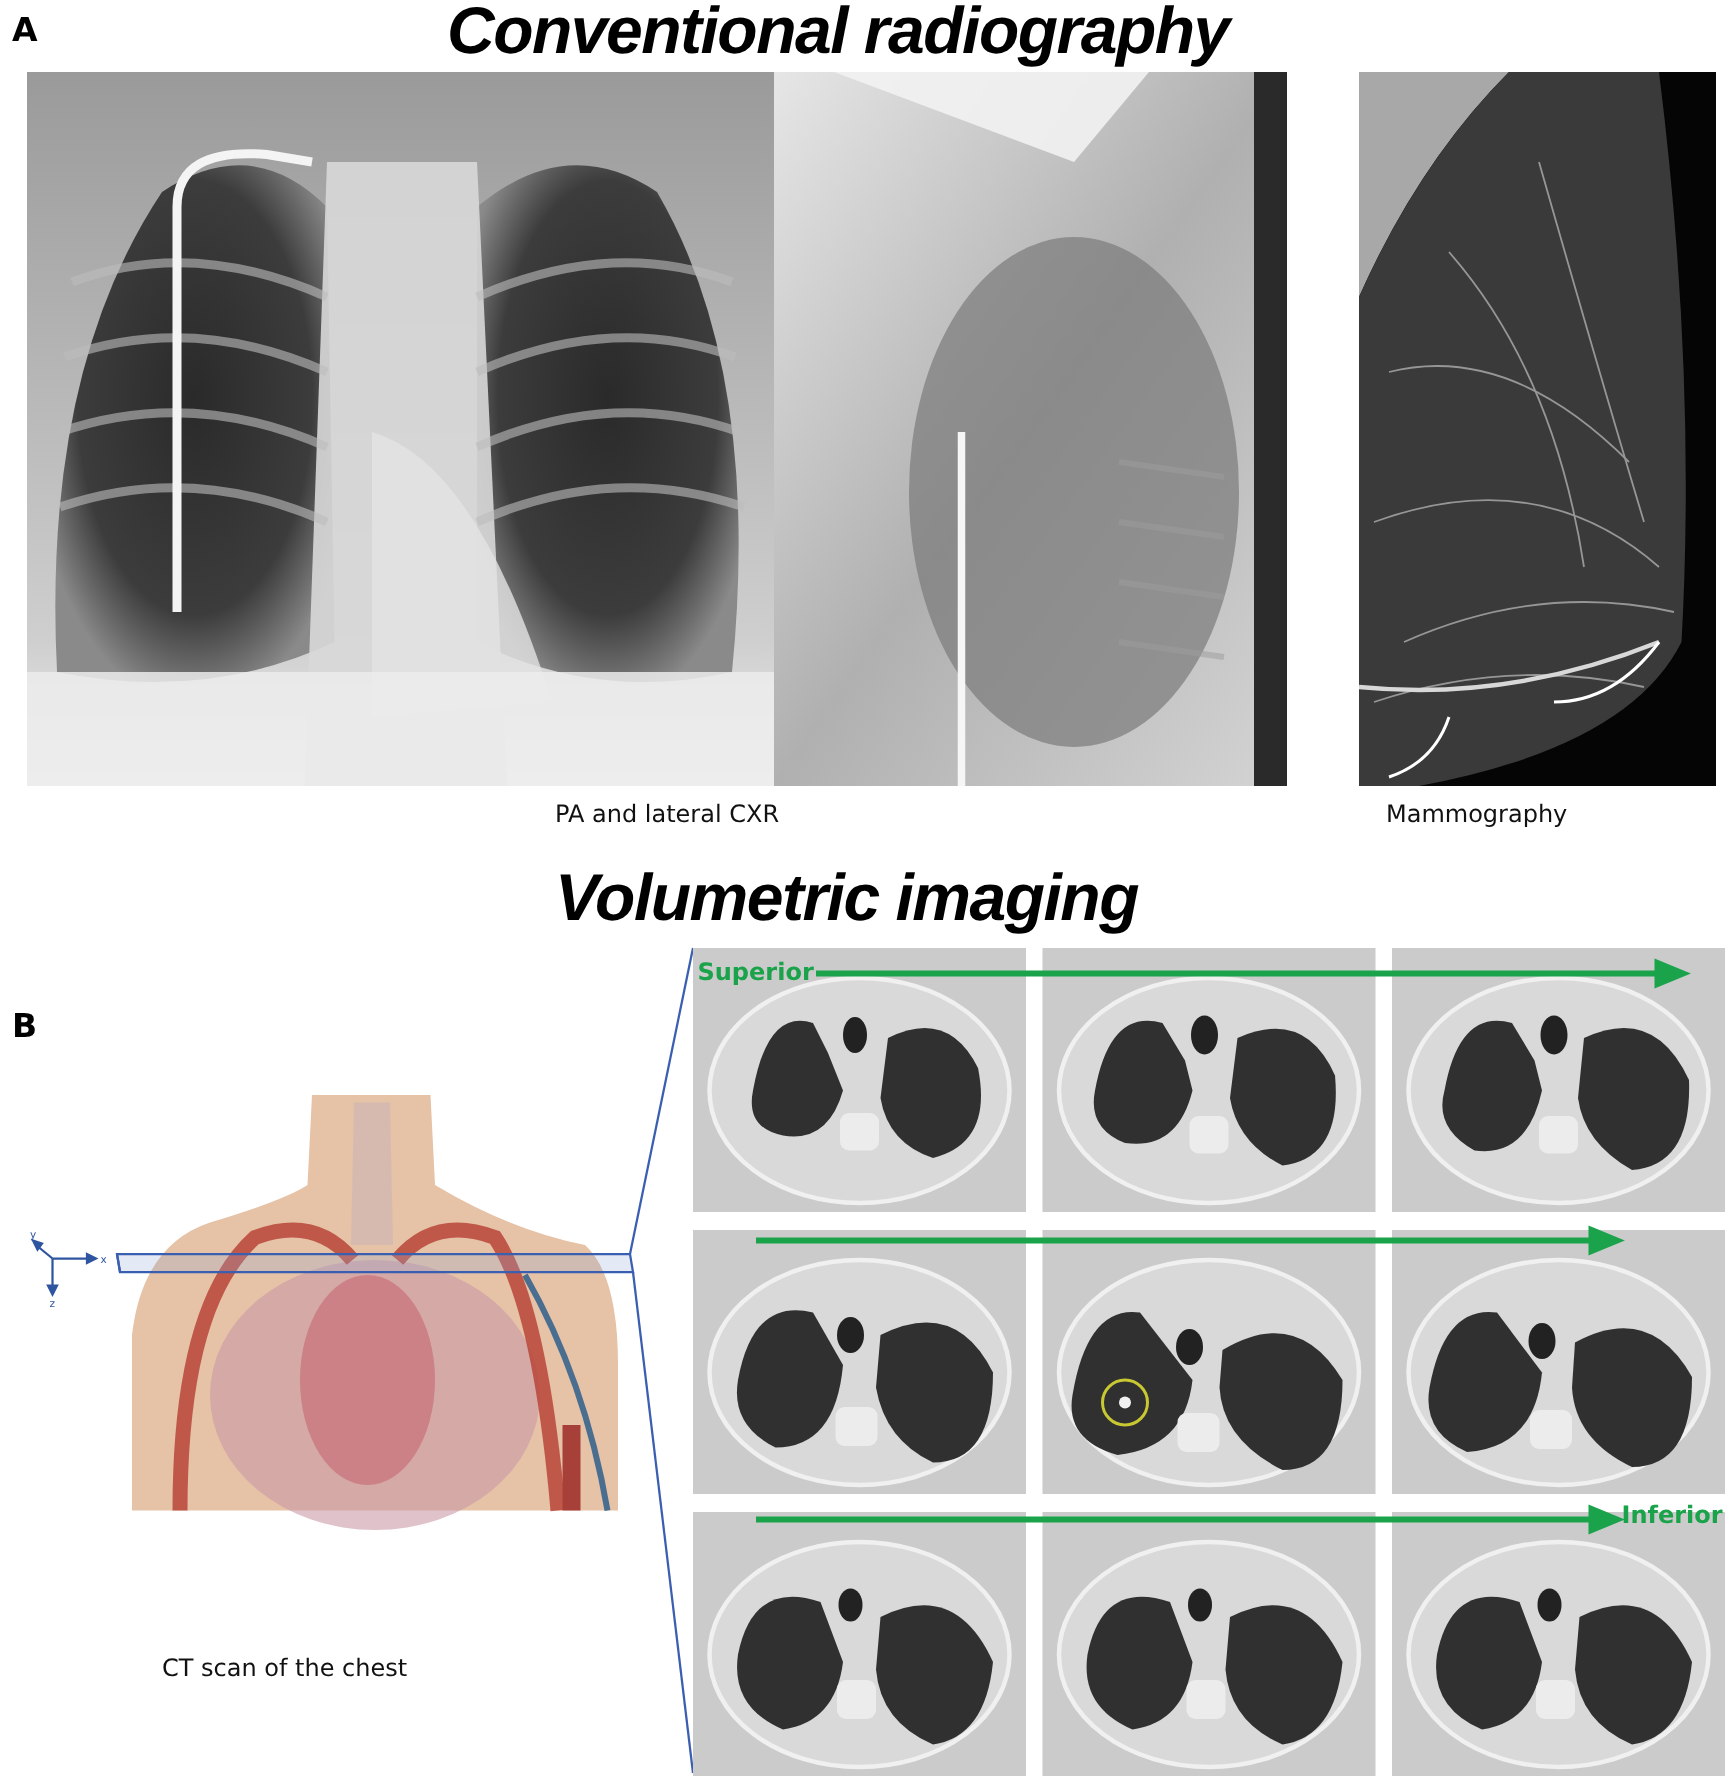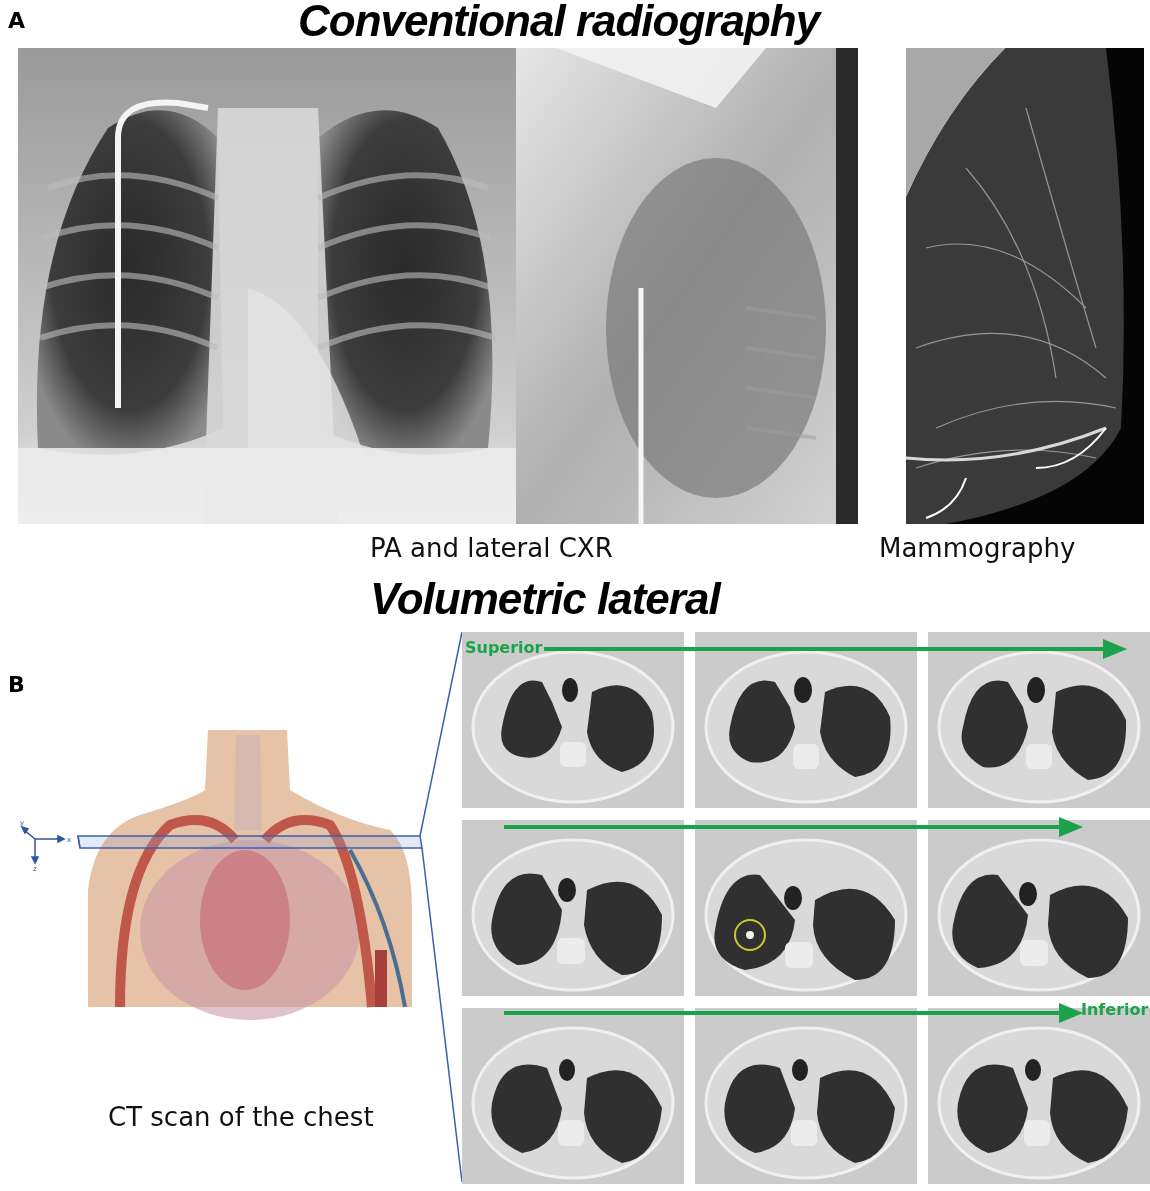--- a/index.html
+++ b/index.html
@@ -1,21 +1,21 @@
 <!DOCTYPE html>
 <html><head>
 <meta charset="utf-8">
 <style>
   * { box-sizing: border-box; margin: 0; padding: 0; }
   html, body { width: 1150px; height: 1191px; background: #ffffff; overflow: hidden; }
   body { position: relative; font-family: "Liberation Sans", sans-serif; }
   .abs { position: absolute; }
   .panel-letter { font-family: "DejaVu Sans", sans-serif; font-weight: bold; font-size: 22px; color: #000; }
   .section-title { font-family: "Liberation Sans", sans-serif; font-style: italic; font-weight: bold; font-size: 44px; color: #000; letter-spacing: -1px; white-space: nowrap; }
-  .caption { font-family: "DejaVu Sans", sans-serif; font-size: 26px; color: #111; white-space: nowrap; }
+  .caption { font-family: "DejaVu Sans", sans-serif; font-size: 16px; color: #111; white-space: nowrap; }
   .xray { overflow: hidden; }
   .ct-cell { position: absolute; width: 222px; height: 176px; overflow: hidden; background: #cfcfcf; }
   .green-lbl { font-family: "DejaVu Sans", sans-serif; font-size: 16px; color: #1aa34a; font-weight: bold; text-align: right; }
 </style>
 </head>
 <body>
 
 <div class="abs panel-letter" style="left:8px; top:8px;">A</div>
 <div class="abs section-title" style="left:298px; top:-4px;">Conventional radiography</div>
 
@@ -89,23 +89,23 @@
         <path d="M120 60 Q160 200 190 300"></path>
         <path d="M10 420 Q100 390 190 410"></path>
     </g>
     <path d="M0 410 Q100 420 200 380" stroke="#d8d8d8" stroke-width="3" fill="none"></path>
     <path d="M130 420 Q170 420 200 380" stroke="#fff" stroke-width="2" fill="none"></path>
     <path d="M20 470 Q50 460 60 430" stroke="#fff" stroke-width="2" fill="none"></path>
   </svg>
 </div>
 
 <div class="abs caption" style="left:370px; top:533px;">PA and lateral CXR</div>
-<div class="abs caption" style="left:879px; top:533px;">Mammography</div>
-
-<div class="abs section-title" style="left:370px; top:574px;">Volumetric lateral</div>
+<div class="abs caption" style="left:924px; top:533px;">Mammography</div>
+
+<div class="abs section-title" style="left:370px; top:574px;">Volumetric imaging</div>
 <div class="abs panel-letter" style="left:8px; top:672px;">B</div>
 
 <div class="abs" style="left:0; top:720px; width:462px; height:300px;">
   <svg width="462" height="300" viewBox="0 0 462 300">
     <path d="M208 10 L287 10 L290 70 Q340 100 390 110 Q412 130 412 190 L412 287 L88 287 L88 170 Q95 110 140 95 Q190 80 205 70 Z" fill="#e6c2a6"></path>
     <ellipse cx="250" cy="210" rx="110" ry="90" fill="#c99aa6" opacity="0.6"></ellipse>
     <ellipse cx="245" cy="200" rx="45" ry="70" fill="#c45f6e" opacity="0.55"></ellipse>
     <path d="M236 15 L260 15 L262 110 L234 110 Z" fill="#d2b8b3" opacity="0.8"></path>
     <path d="M120 287 Q120 150 170 105 Q210 90 235 120" stroke="#b8453a" stroke-width="10" fill="none" opacity="0.85"></path>
     <path d="M265 120 Q290 90 330 105 Q360 150 372 287" stroke="#b8453a" stroke-width="10" fill="none" opacity="0.85"></path>

